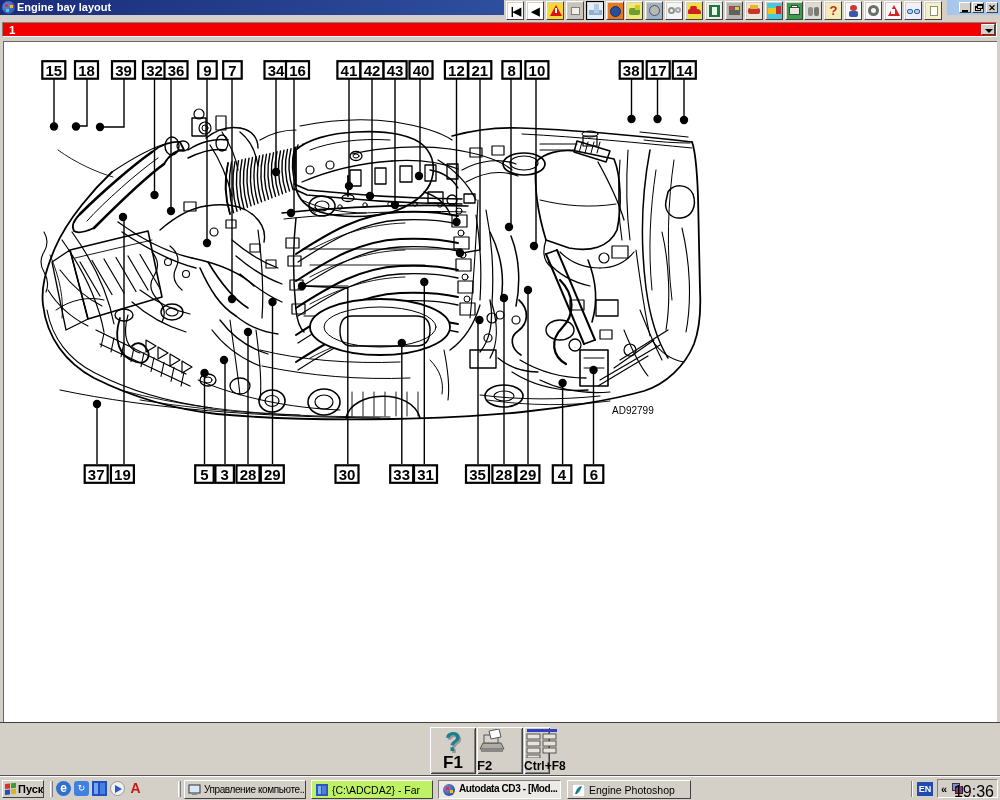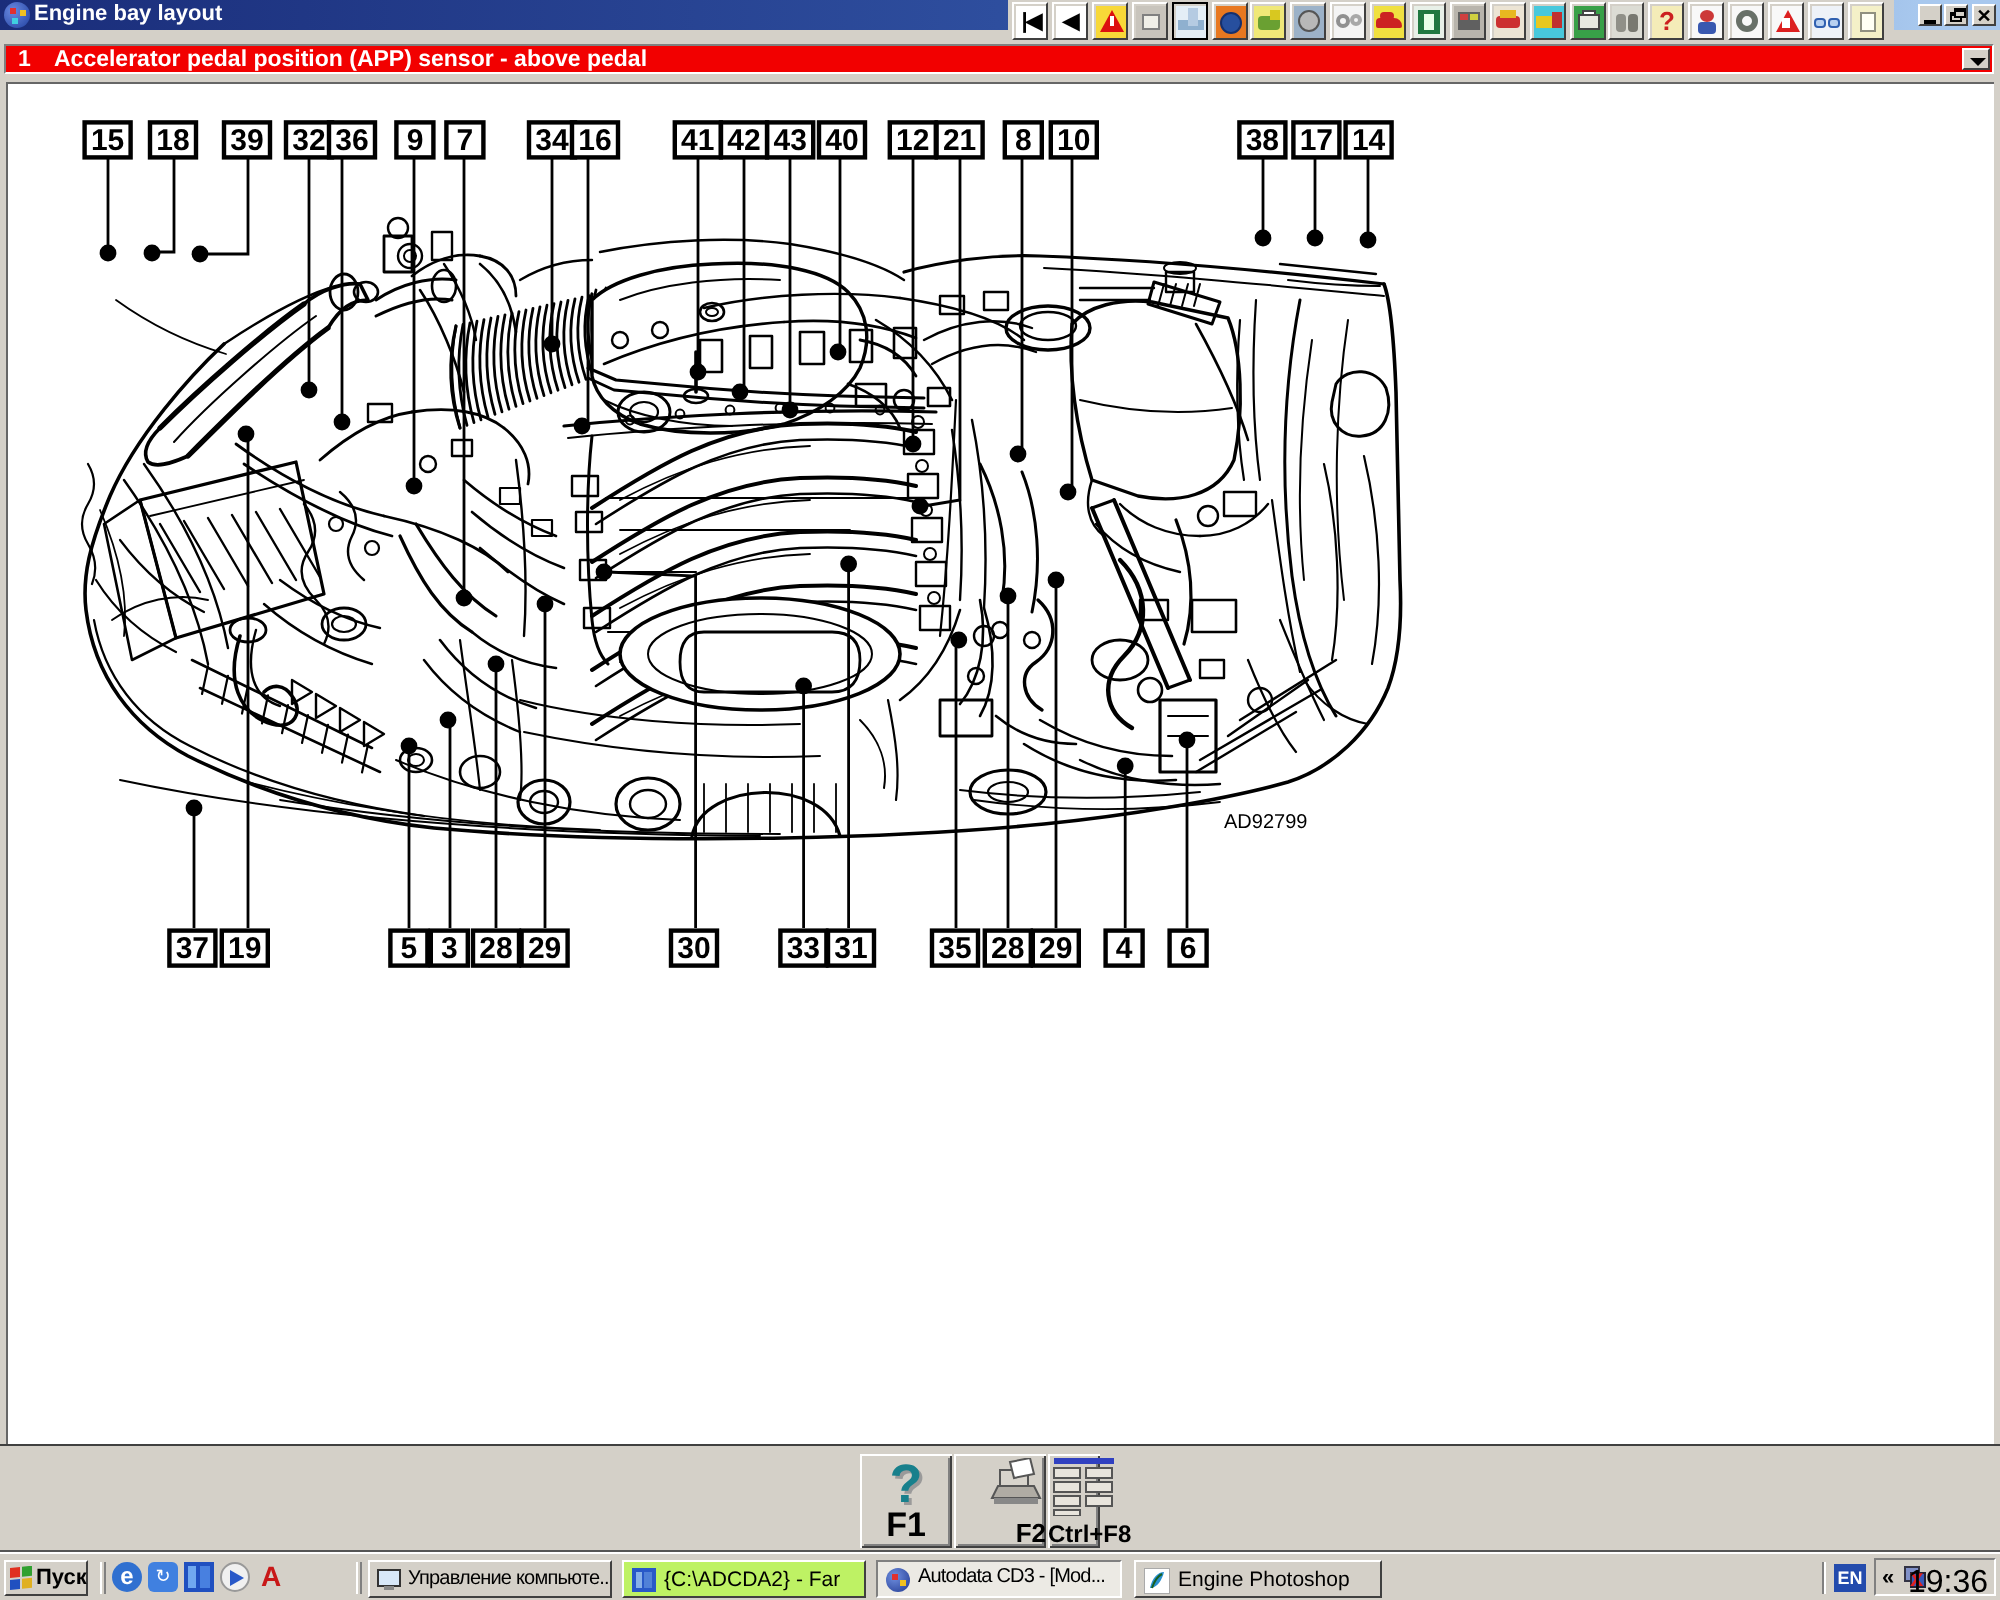--- a/index.html
+++ b/index.html
@@ -143,21 +143,20 @@
   </div>
 <div class="abs raised" style="left:972px;top:2px;width:12px;height:11px;background:#d4d0c8">
     <div class="abs" style="left:2px;top:3px;width:6px;height:5px;border:1px solid #000;border-top:2px solid #000"></div>
     <div class="abs" style="left:4px;top:1px;width:6px;height:5px;border:1px solid #000;border-top:2px solid #000;background:#d4d0c8"></div>
   </div>
 <div class="abs raised" style="left:986px;top:2px;width:12px;height:11px;background:#d4d0c8;text-align:center;font-size:9px;font-weight:bold;line-height:10px">✕</div>
 
 <div class="abs" style="left:0;top:21px;width:1000px;height:21px;background:#d4d0c8"></div>
 <div class="abs sunken" style="left:2px;top:22px;width:995px;height:15px;background:#f20000">
   <div class="abs" style="left:6px;top:1px;font-size:11.5px;font-weight:bold;color:#fff">1</div>
-  <div class="abs" style="left:24px;top:1px;font-size:11.5px;font-weight:bold;color:#fff">Accelerator pedal position (APP) sensor - above pedal</div>
   <div class="abs raised" style="right:1px;top:1px;width:14px;height:11px;background:#d4d0c8;text-align:center">
       <div class="abs" style="left:3px;top:4px;width:0;height:0;border-left:4px solid transparent;border-right:4px solid transparent;border-top:4px solid #000"></div>
     </div>
 </div>
 
 <div class="abs" style="left:3px;top:41px;width:994px;height:681px;background:#fff;border-top:1px solid #666;border-left:1px solid #666"></div>
 
 <svg class="abs" style="left:0;top:0" width="1000" height="800" viewBox="0 0 1000 800">
 <g fill="none" stroke="black" stroke-linecap="round" stroke-linejoin="round">
 <path d="M112,172 C95,188 68,218 55,248 C45,272 41,288 43,305 C47,338 66,363 94,378 C132,397 172,409 217,414 C272,419 332,420 392,419 C442,418 482,416 522,412 C562,408 612,400 644,391 C666,384 685,366 694,344 C700,328 701,310 700,290 L698,196 C697,170 695,150 692,142" stroke-width="1.8"></path>
@@ -596,21 +595,21 @@
 <text x="594.0" y="474.6" font-size="15" font-weight="bold" text-anchor="middle" dominant-baseline="central" fill="black">6</text>
 <text x="612" y="414" font-size="10" fill="black">AD92799</text>
 </g>
 </svg>
 
 <div class="abs" style="left:0;top:722px;width:1000px;height:54px;background:#d4d0c8;border-top:1px solid #404040"></div>
 <div class="abs raised2" style="left:430px;top:727px;width:46px;height:47px;background:#d4d0c8;text-align:center">
   <div style="font-size:27px;font-weight:bold;color:#18808c;text-shadow:1.5px 1.5px 0 #9a9a9a;line-height:30px">?</div>
   <div style="font-size:17px;font-weight:bold;line-height:12px">F1</div>
 </div>
-<div class="abs raised2" style="left:477px;top:727px;width:46px;height:47px;background:#d4d0c8;text-align:right">
+<div class="abs raised2" style="left:477px;top:727px;width:46px;height:47px;background:#d4d0c8;text-align:left">
   <svg width="30" height="28" style="margin-top:2px">
       <g>
         <polygon points="6,14 24,14 27,20 3,20" fill="#b0aca4" stroke="#555"></polygon>
         <rect x="7" y="6" width="14" height="8" fill="#d8d4cc" stroke="#555"></rect>
         <polygon points="12,2 22,0 24,8 14,10" fill="#fff" stroke="#555"></polygon>
         <rect x="4" y="20" width="22" height="3" fill="#888"></rect>
       </g>
     </svg>
   <div style="font-size:13px;font-weight:bold;line-height:10px">F2</div>
 </div>
@@ -669,21 +668,21 @@
       <div class="abs" style="left:2px;top:2px;width:3px;height:8px;background:#88b0e8"></div>
       <div class="abs" style="left:6px;top:2px;width:4px;height:8px;background:#5080d8"></div>
     </div>
   <span style="position:absolute;left:20px;top:3px;font-size:10.5px">{C:\ADCDA2} - Far</span>
 </div>
 <div class="abs sunken" style="left:438px;top:780px;width:123px;height:19px;background:#eceae4;overflow:hidden;white-space:nowrap">
   <div class="abs" style="left:4px;top:3px;width:12px;height:12px;border-radius:50%;background:radial-gradient(circle at 35% 35%,#7090e0,#203890)">
       <div class="abs" style="left:3px;top:3px;width:3px;height:3px;background:#e03030"></div>
       <div class="abs" style="left:7px;top:6px;width:3px;height:3px;background:#f0c020"></div>
     </div>
-  <span style="position:absolute;left:20px;top:2px;font-size:10px;font-weight:normal;letter-spacing:-0.4px">Autodata CD3 - [Mod...</span>
+  <span style="position:absolute;left:20px;top:2px;font-size:10px;font-weight:bold;letter-spacing:-0.4px">Autodata CD3 - [Mod...</span>
 </div>
 <div class="abs raised" style="left:567px;top:780px;width:124px;height:19px;background:#d4d0c8;overflow:hidden;white-space:nowrap">
   <svg width="13" height="13" style="position:absolute;left:4px;top:3px">
       <rect width="13" height="13" fill="#fff" stroke="#aaa"></rect>
       <path d="M3,10 C4,5 7,2 10,2 C9,6 7,9 4,10 Z" fill="#2890d0"></path>
       <path d="M4,10 C5,7 7,4 9,3" stroke="#186020" fill="none"></path>
     </svg>
   <span style="position:absolute;left:21px;top:3px;font-size:10.5px">Engine Photoshop</span>
 </div>
 <div class="abs" style="left:911px;top:781px;width:2px;height:16px;border-left:1px solid #808080;border-right:1px solid #fff"></div>

